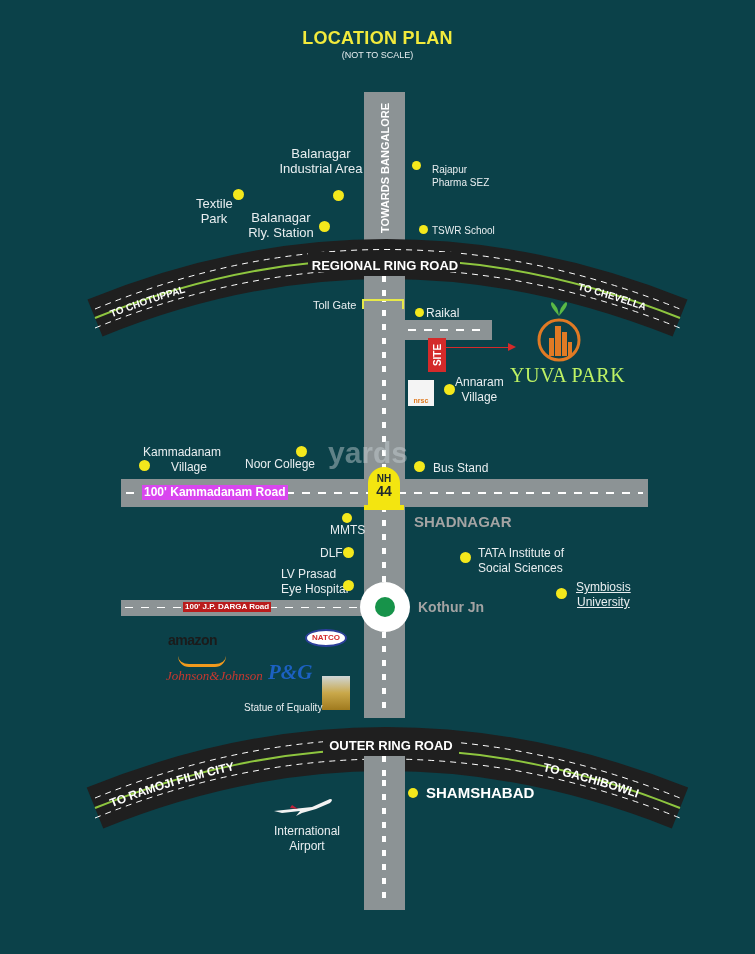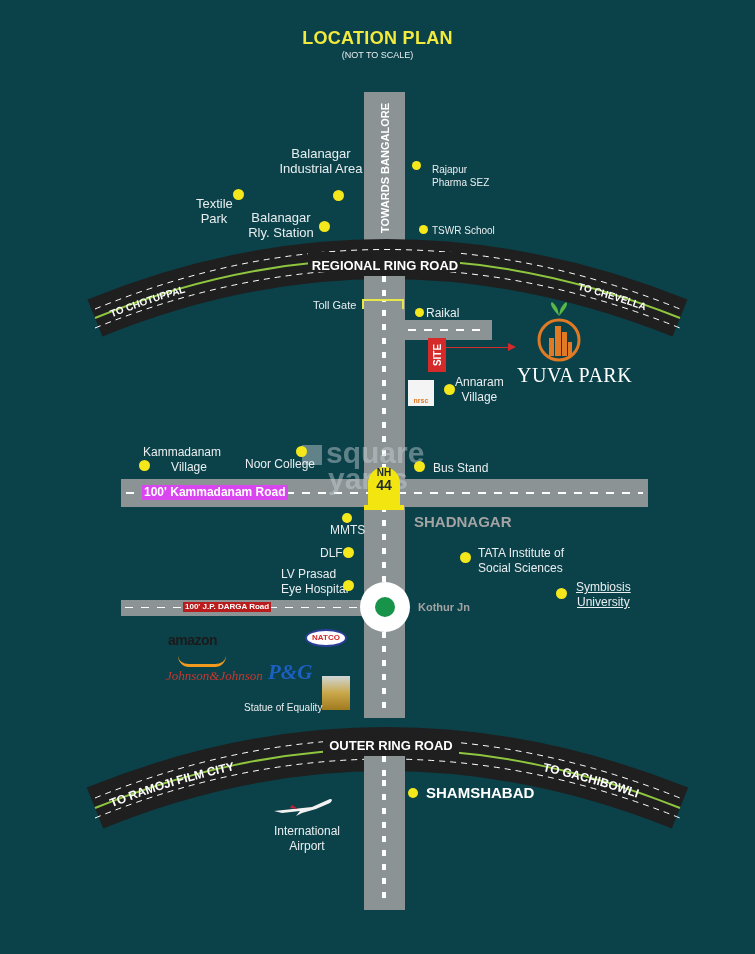--- a/index.html
+++ b/index.html
@@ -17,25 +17,25 @@
   .label { color: #e9eef0; font-size: 12px; line-height: 15px; }
   .label-sm { color: #e9eef0; font-size: 10px; line-height: 13px; }
   .label-y { color: #a3a3a3; font-weight: bold; }
   .dot { width: 11px; height: 11px; border-radius: 50%; background: #f4e81c; }
   .towards { left: 364px; top: 100px; width: 41px; height: 135px; }
   .towards span { position: absolute; left: 50%; top: 50%; transform: translate(-50%,-50%) rotate(-90deg); white-space: nowrap; color: #ffffff; font-size: 11px; font-weight: bold; }
   .site-tag { left: 428px; top: 338px; width: 18px; height: 34px; background: #d42a2a; }
   .site-tag span { position:absolute; left:50%; top:50%; transform: translate(-50%,-50%) rotate(-90deg); color:#fff; font-size:10px; font-weight:bold; }
   .arrow-line { left: 446px; top: 347px; width: 62px; height: 1px; background: #d42a2a; }
   .arrow-head { left: 508px; top: 343px; width: 0; height: 0; border-top: 4px solid transparent; border-bottom: 4px solid transparent; border-left: 8px solid #d42a2a; }
-  .yuva { left: 510px; top: 364px; color: #ffffff; font-family: "Liberation Serif", serif; font-size: 20px; letter-spacing: 0.5px; margin-left: 7px; }
+  .yuva { left: 510px; top: 364px; color: #bef264; font-family: "Liberation Serif", serif; font-size: 20px; letter-spacing: 0.5px; }
   .roundabout { left: 360px; top: 582px; width: 50px; height: 50px; border-radius: 50%; background: #ffffff; }
   .roundabout-inner { left: 375px; top: 597px; width: 20px; height: 20px; border-radius: 50%; background: #17934a; }
   .nh { left: 368px; top: 467px; width: 32px; height: 40px; background: #f3e510; border-radius: 16px 16px 2px 2px; text-align:center; color:#1f2a2d; font-weight:bold; }
-  .nh .a { display:block; font-size: 10px; line-height: 11px; }
+  .nh .a { display:block; font-size: 10px; line-height: 11px; margin-top: 6px; }
   .nh .b { display:block; font-size: 14px; line-height: 14px; }
   .nh-base { left: 364px; top: 505px; width: 40px; height: 5px; background: #f3e510; }
   .watermark { left: 302px; top: 440px; color: rgba(200,210,212,0.45); font-size: 30px; font-weight: bold; line-height: 26px; }
   .watermark .sq { display:inline-block; width: 20px; height: 20px; background: rgba(200,210,212,0.45); vertical-align: middle; margin-right: 4px; }
   .brand-amazon { left: 168px; top: 632px; color: #1b1b1b; font-size: 14px; font-weight: bold; letter-spacing: -0.5px; }
   .amazon-smile { left: 178px; top: 656px; width: 48px; height: 8px; border-bottom: 3px solid #f19a1d; border-radius: 0 0 40px 40px; }
   .brand-jj { left: 166px; top: 668px; color: #c8382f; font-size: 13px; font-style: italic; font-family: "Liberation Serif", serif; }
   .brand-pg { left: 268px; top: 660px; color: #1c61c2; font-size: 21px; font-weight: bold; font-style: italic; font-family: "Liberation Serif", serif; }
   .brand-natco { left: 305px; top: 629px; width: 42px; height: 18px; border-radius: 50%; background: #ffffff; border: 2px solid #2b3f9a; box-sizing: border-box; text-align:center; color:#d22b2b; font-size: 8px; font-weight:bold; line-height: 14px; }
   .statue { left: 322px; top: 676px; width: 28px; height: 34px; background: linear-gradient(#cfd6d8 0%, #c9a84a 50%, #a07a1e 100%); }
@@ -157,21 +157,20 @@
 <div class="abs nrsc">
     <span>nrsc</span>
   </div>
 <div class="abs dot" style="left:444px;top:384px;"></div>
 <div class="abs label" style="left:455px;top:375px;text-align:center;">
   <div>Annaram</div>
     <div>Village</div>
 </div>
 
 <div class="abs watermark">
-  <div><span class="sq"></span><span>square</span></div>
   <div style="padding-left:26px;">yards</div>
 </div>
 
 <div class="abs label" style="left:143px;top:445px;text-align:center;width:78px;">
   <div>Kammadanam</div>
     <div style="padding-left:14px;">Village</div>
 </div>
 <div class="abs dot" style="left:139px;top:460px;"></div>
 
 <div class="abs dot" style="left:296px;top:446px;"></div>
@@ -206,21 +205,21 @@
 </div>
 
 <div class="abs dot" style="left:556px;top:588px;"></div>
 <div class="abs label" style="left:576px;top:580px;text-align:center;text-decoration:underline;">
   <div>Symbiosis</div>
     <div>University</div>
 </div>
 
 <div class="abs roundabout"></div>
 <div class="abs roundabout-inner"></div>
-<div class="abs label label-y" style="left:418px;top:600px;font-size:11px;">Kothur Jn</div>
+<div class="abs label label-y" style="left:418px;top:600px;font-size:14px;">Kothur Jn</div>
 
 <div class="abs brand-natco">NATCO</div>
 <div class="abs brand-amazon">amazon</div>
 <div class="abs amazon-smile"></div>
 <div class="abs brand-jj">Johnson&amp;Johnson</div>
 <div class="abs brand-pg">P&amp;G</div>
 
 <div class="abs statue"></div>
 <div class="abs label-sm" style="left:244px;top:701px;">Statue of Equality</div>
 

